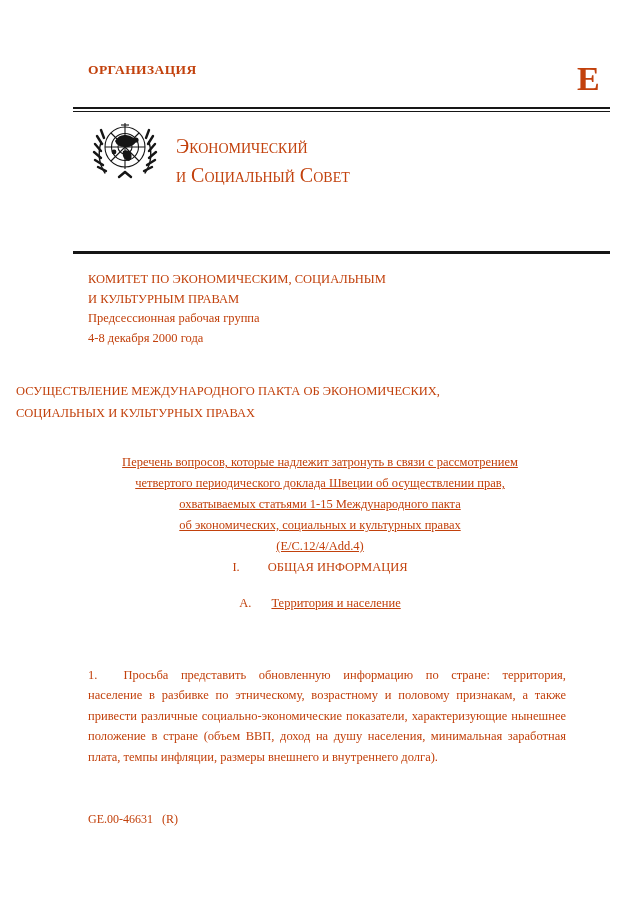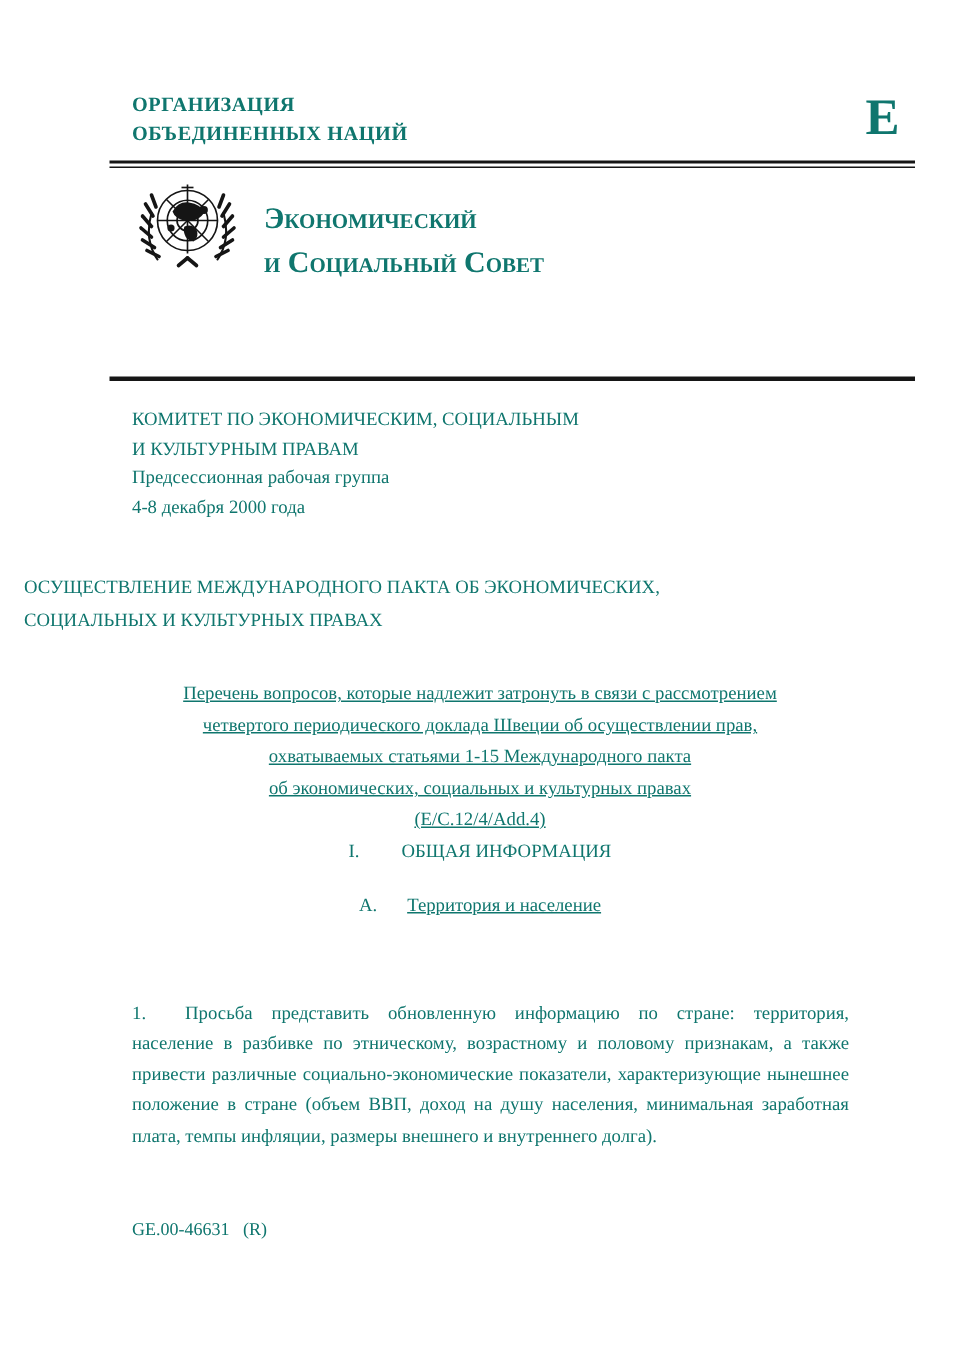--- a/index.html
+++ b/index.html
@@ -1,30 +1,30 @@
 <!DOCTYPE html>
 <html><head>
 <meta charset="utf-8">
 <style>
   html,body{margin:0;padding:0;background:#e8e8e8;}
   .page{
     position:relative;
     width:640px;height:905px;
     margin:0 auto;
     background:#ffffff;
-    color:#0f766e;
+    color:#c2410c;
     font-family:"Liberation Serif","DejaVu Serif",serif;
     overflow:hidden;
   }
   
   .org-block{position:absolute;left:88px;top:60px;font-weight:bold;font-size:13.5px;line-height:19px;letter-spacing:.4px;}
   .doc-letter{position:absolute;left:577px;top:62px;font-weight:bold;font-size:34px;line-height:34px;}
   .header-rule{position:absolute;left:73px;top:107px;width:537px;height:2px;border-top:2px solid #161616;border-bottom:1px solid #161616;}
   .emblem{position:absolute;left:92px;top:120px;width:66px;height:62px;}
-  .council{position:absolute;left:176px;top:132px;font-weight:bold;font-size:20px;line-height:29px;font-variant:small-caps;}
+  .council{position:absolute;left:176px;top:132px;font-weight:normal;font-size:20px;line-height:29px;font-variant:small-caps;}
   .distr-block{position:absolute;left:424px;top:121px;font-size:12px;line-height:14.5px;}
   .distr-block .gap{height:13px;}
   .distr-line{white-space:pre;display:block;}
   .masthead-rule{position:absolute;left:73px;top:251px;width:537px;height:3px;background:#161616;}
   
   .committee{position:absolute;left:88px;top:270px;font-size:12.5px;line-height:19.5px;}
   
   .doc-title{position:absolute;left:0;top:380px;width:640px;font-size:12.5px;line-height:22px;padding-left:16px;}
   .doc-subtitle{position:absolute;left:0;top:452px;width:640px;text-align:center;font-size:12.5px;line-height:21px;font-family:Liberation Serif, serif;}
   .doc-subtitle span{text-decoration:underline;}
@@ -41,21 +41,20 @@
   
   .footer-code{position:absolute;left:88px;top:812px;font-size:12px;white-space:pre;}
 </style>
 </head>
 <body>
 
 <div class="page">
 
   <div class="org-block">
     <div>ОРГАНИЗАЦИЯ</div>
-    <div>ОБЪЕДИНЕННЫХ НАЦИЙ</div>
   </div>
 
   <div class="doc-letter">E</div>
 
   <div class="header-rule"></div>
 
   <div class="emblem">
     <svg viewBox="0 0 66 62" width="66" height="62" aria-hidden="true">
       <g stroke="#151515" fill="none" stroke-width="1.1">
         <circle cx="33" cy="27" r="20"></circle>

